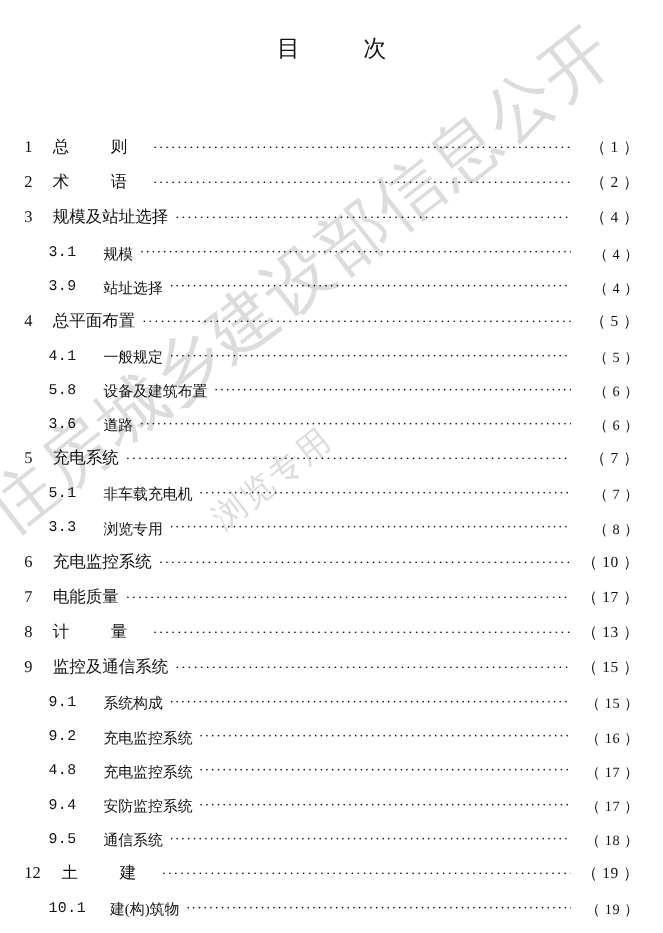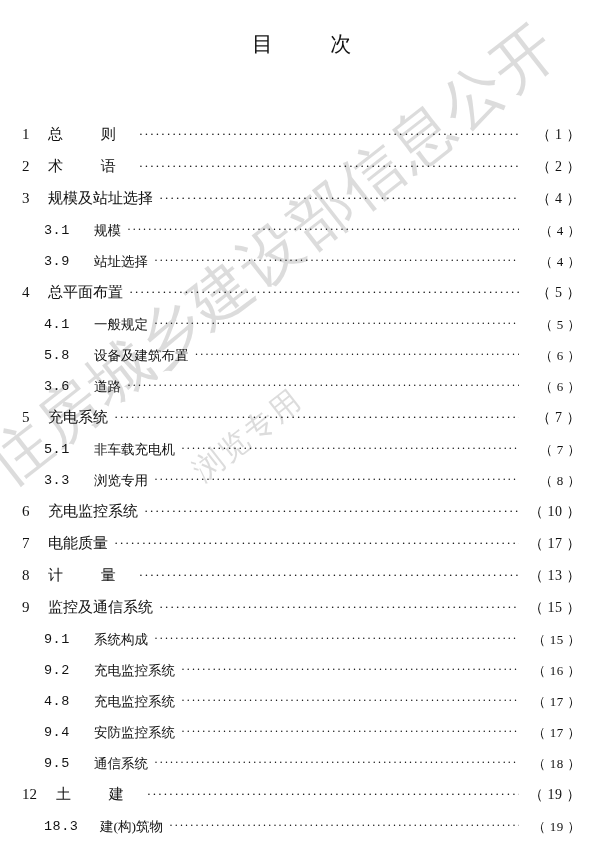--- a/index.html
+++ b/index.html
@@ -285,21 +285,21 @@
           <span class="dots">··························································································</span>
           <span class="page-no">（ 18 ）</span>
         </div>
         <div class="toc-row level1 wide">
           <span class="num">12</span>
           <span class="label sp1">土    建</span>
           <span class="dots">··························································································</span>
           <span class="page-no">（ 19 ）</span>
         </div>
         <div class="toc-row level2 wide">
-          <span class="num">18.3</span>
+          <span class="num">10.1</span>
           <span class="label">建(构)筑物</span>
           <span class="dots">··························································································</span>
           <span class="page-no">（ 19 ）</span>
         </div>
         <div class="toc-row level2 wide"></div>
       </div>
   </div>
 
 </div>
 

